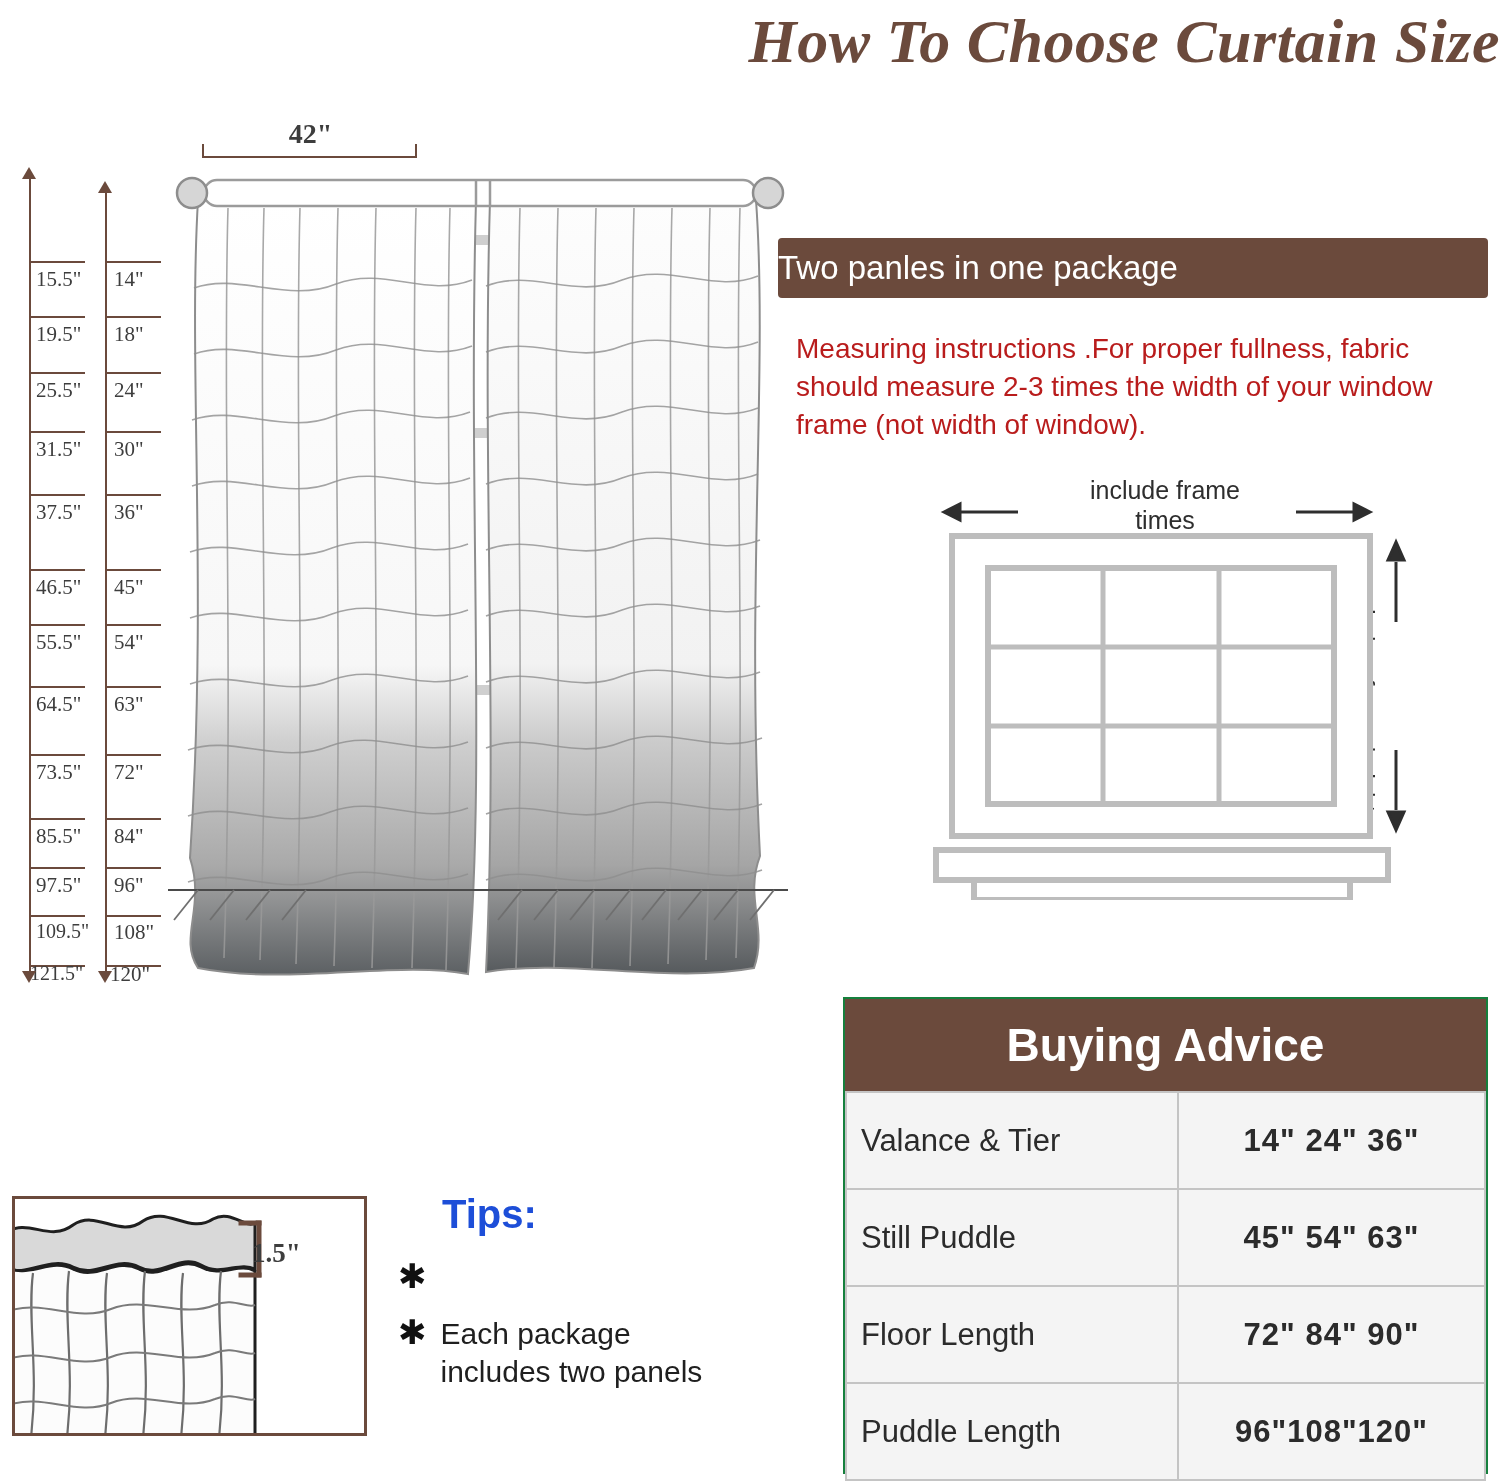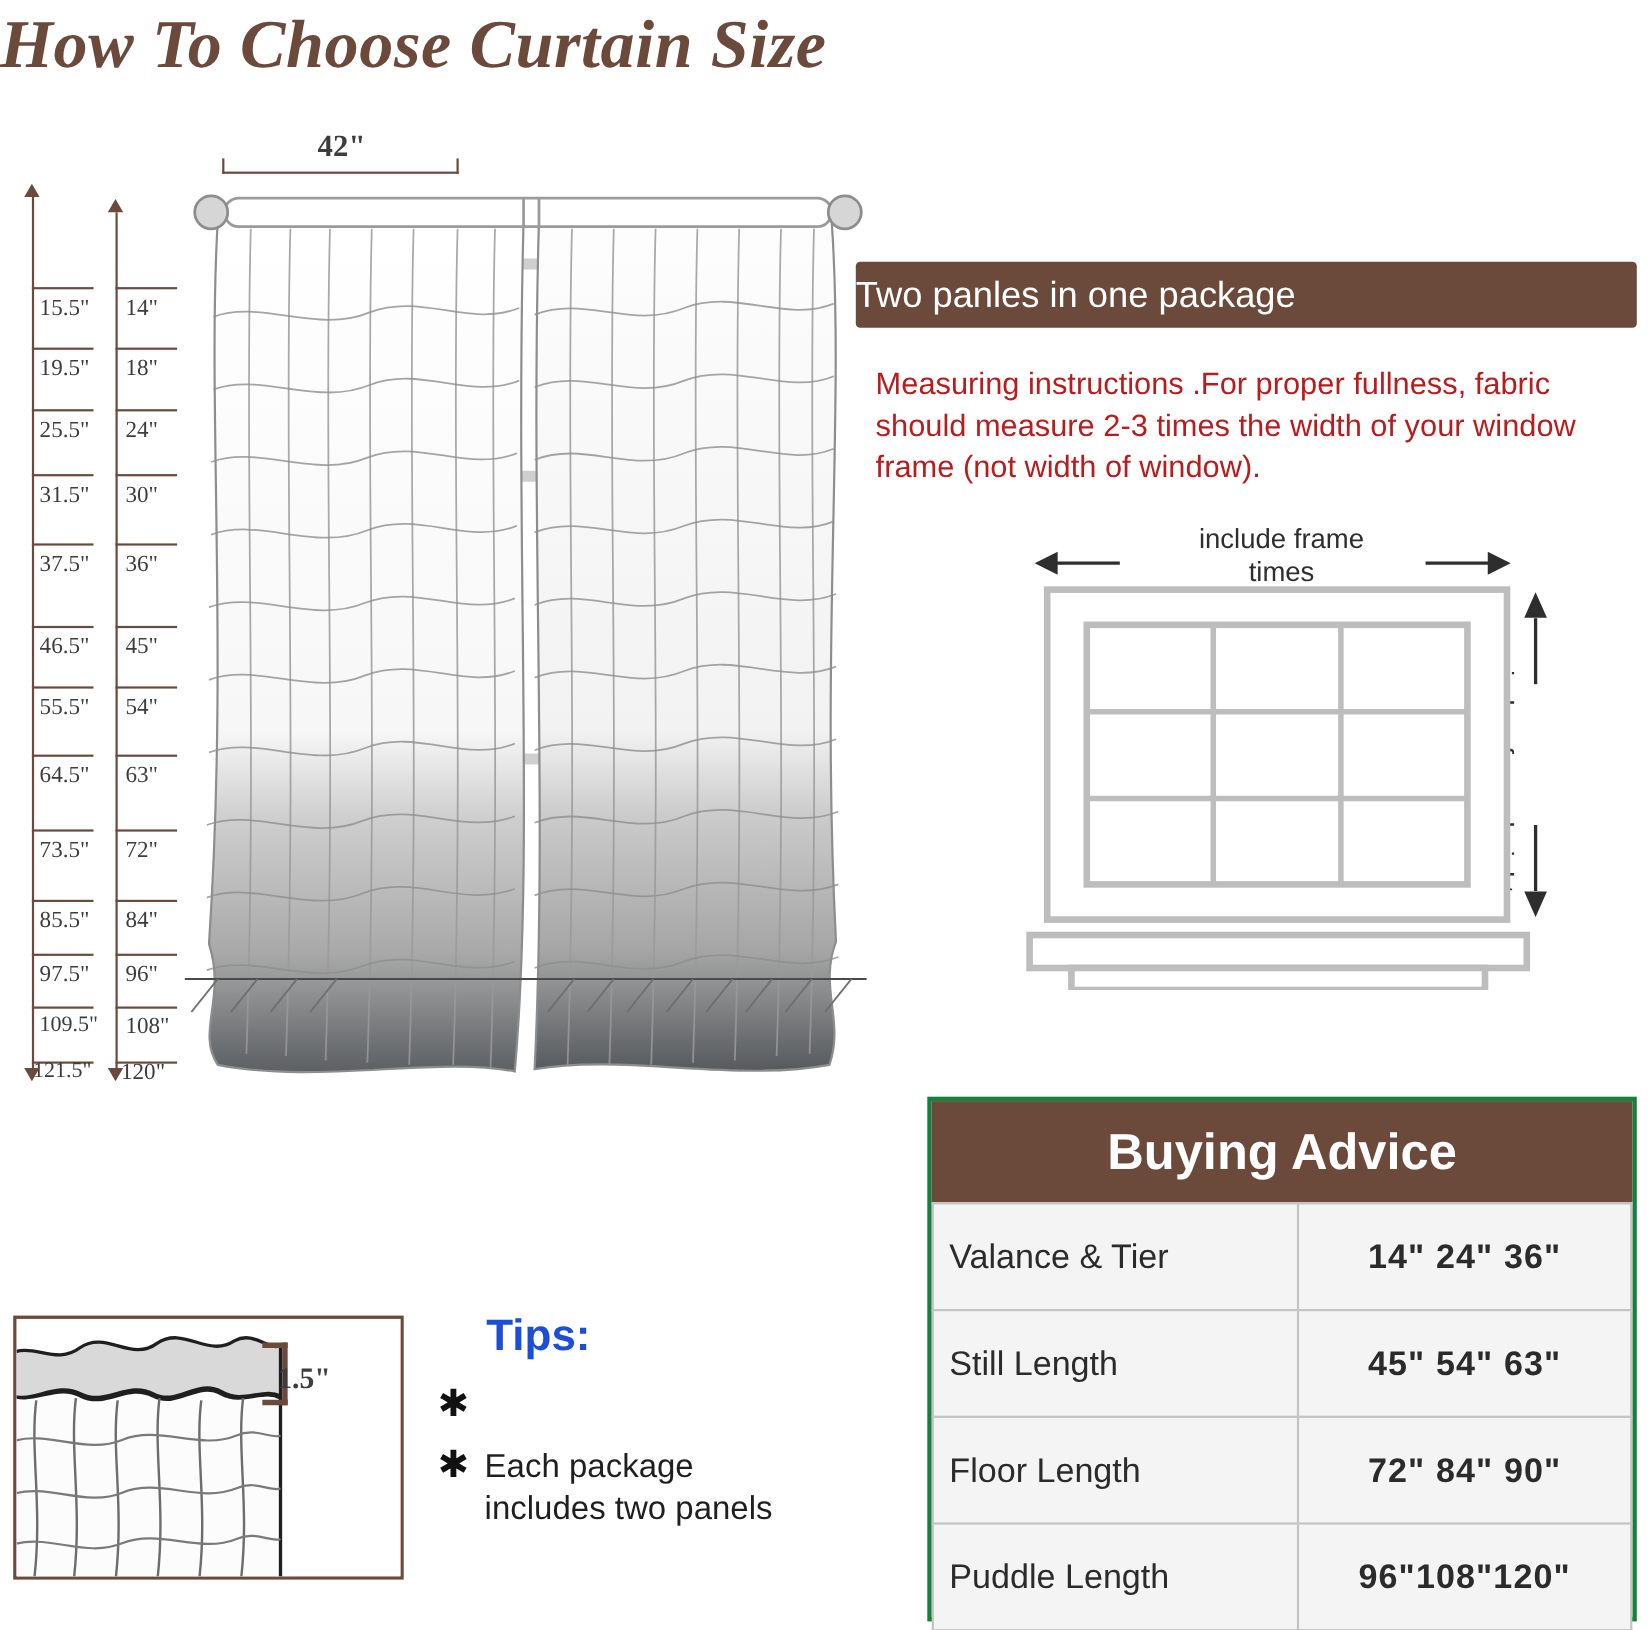--- a/index.html
+++ b/index.html
@@ -19,21 +19,21 @@
     position: absolute;
     inset: 0;
   }
 
   
   #main-title {
     position: absolute;
     top: 6px;
     left: 0;
     width: 1500px;
-    text-align: left;
+    text-align: right;
     font-family: "Liberation Serif", serif;
     font-weight: bold;
     font-style: italic;
     font-size: 62px;
     color: #6b4a3c;
     letter-spacing: 0.5px;
   }
 
   
   #ladder {
@@ -182,21 +182,21 @@
     text-align: center;
   }
 
   
   #buying-advice {
     position: absolute;
     left: 843px;
     top: 997px;
     width: 645px;
     height: 477px;
-    border: 4px solid #15803d;
+    border: 2px solid #15803d;
     box-sizing: border-box;
     background: #ffffff;
   }
   #buying-advice .ba-header {
     height: 92px;
     background: #6b4a3c;
     color: #fff;
     display: flex;
     align-items: center;
     justify-content: center;
@@ -511,21 +511,21 @@
 
   <div id="buying-advice">
     <div class="ba-header">Buying Advice</div>
     <table>
       <tbody>
         <tr>
           <td class="label-cell">Valance &amp; Tier</td>
           <td class="values-cell">14"  24"  36"</td>
         </tr>
         <tr>
-          <td class="label-cell">Still Length</td>
+          <td class="label-cell">Still Puddle</td>
           <td class="values-cell">45"  54"  63"</td>
         </tr>
         <tr>
           <td class="label-cell">Floor Length</td>
           <td class="values-cell">72"  84"  90"</td>
         </tr>
         <tr>
           <td class="label-cell">Puddle Length</td>
           <td class="values-cell">96"108"120"</td>
         </tr>

